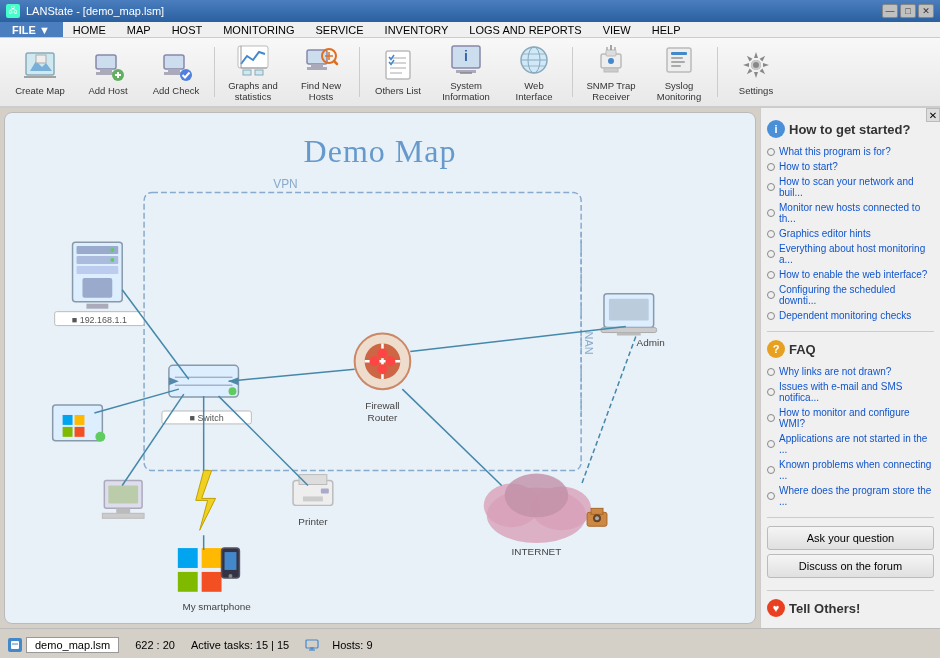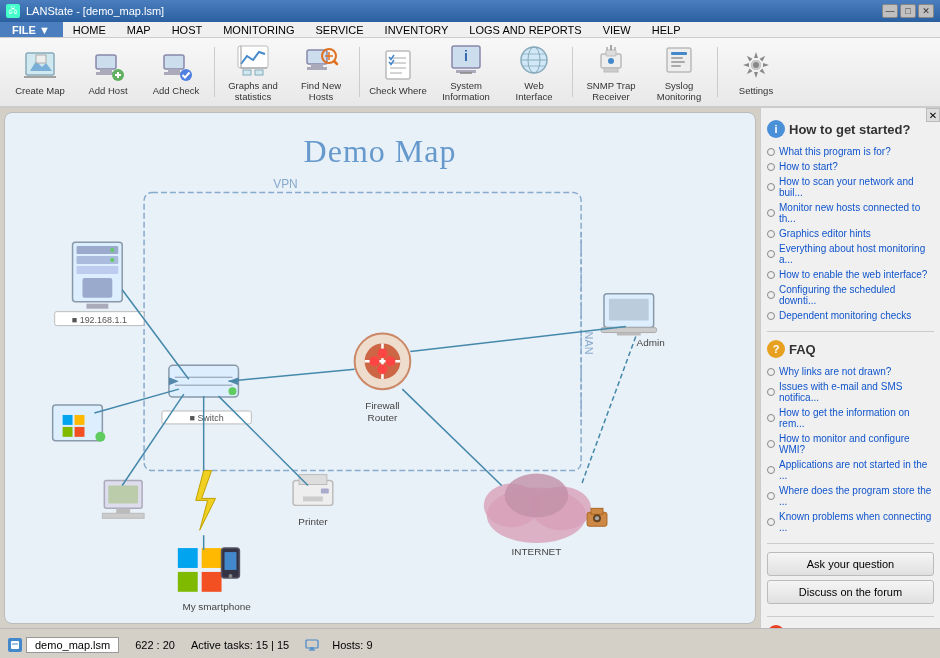--- a/index.html
+++ b/index.html
@@ -194,21 +194,21 @@
       <svg width="36" height="36" viewBox="0 0 36 36">
         <rect x="6" y="4" width="24" height="28" rx="2" fill="#fff" stroke="#bbb" stroke-width="1.5"></rect>
         <line x1="10" y1="11" x2="26" y2="11" stroke="#aaa" stroke-width="1"></line>
         <line x1="10" y1="16" x2="26" y2="16" stroke="#aaa" stroke-width="1"></line>
         <line x1="10" y1="21" x2="26" y2="21" stroke="#aaa" stroke-width="1"></line>
         <line x1="10" y1="26" x2="22" y2="26" stroke="#aaa" stroke-width="1"></line>
         <polyline points="9,10 11,12.5 14,8" stroke="#4488cc" stroke-width="1.5" fill="none"></polyline>
         <polyline points="9,15 11,17.5 14,13" stroke="#4488cc" stroke-width="1.5" fill="none"></polyline>
       </svg>
     </div>
-    <span class="tool-label">Check Where</span>
+    <span class="tool-label">Others List</span>
   </div>
 
   <div class="tool-btn">
     <div class="tool-icon">
       <svg width="36" height="36" viewBox="0 0 36 36">
         <rect x="4" y="4" width="28" height="22" rx="2" fill="#cde" stroke="#88a" stroke-width="1.5"></rect>
         <rect x="8" y="28" width="20" height="3" fill="#aab"></rect>
         <line x1="12" y1="31" x2="24" y2="31" stroke="#888" stroke-width="1.5"></line>
         <text x="18" y="19" text-anchor="middle" font-size="14" font-weight="bold" fill="#3366aa">i</text>
       </svg>
@@ -482,37 +482,33 @@
       <div class="help-link">
           <div class="help-dot"></div>
           <span>Why links are not drawn?</span>
         </div>
       <div class="help-link">
           <div class="help-dot"></div>
           <span>Issues with e-mail and SMS notifica...</span>
         </div>
       <div class="help-link">
           <div class="help-dot"></div>
-          <span>How to get the information on rem...</span>
-        </div>
-      <div class="help-link">
-          <div class="help-dot"></div>
           <span>How to monitor and configure WMI?</span>
         </div>
       <div class="help-link">
           <div class="help-dot"></div>
           <span>Applications are not started in the ...</span>
         </div>
       <div class="help-link">
           <div class="help-dot"></div>
+          <span>Known problems when connecting ...</span>
+        </div>
+      <div class="help-link">
+          <div class="help-dot"></div>
           <span>Where does the program store the ...</span>
-        </div>
-      <div class="help-link">
-          <div class="help-dot"></div>
-          <span>Known problems when connecting ...</span>
         </div>
     </div>
 
     <div class="panel-divider"></div>
 
     <button class="panel-btn">Ask your question</button>
     <button class="panel-btn">Discuss on the forum</button>
 
     <div class="panel-divider"></div>
 

